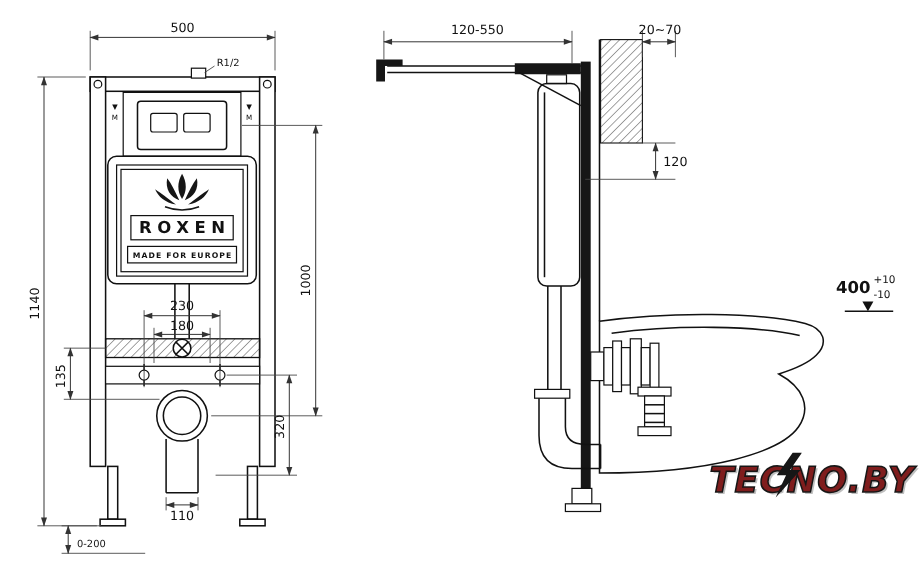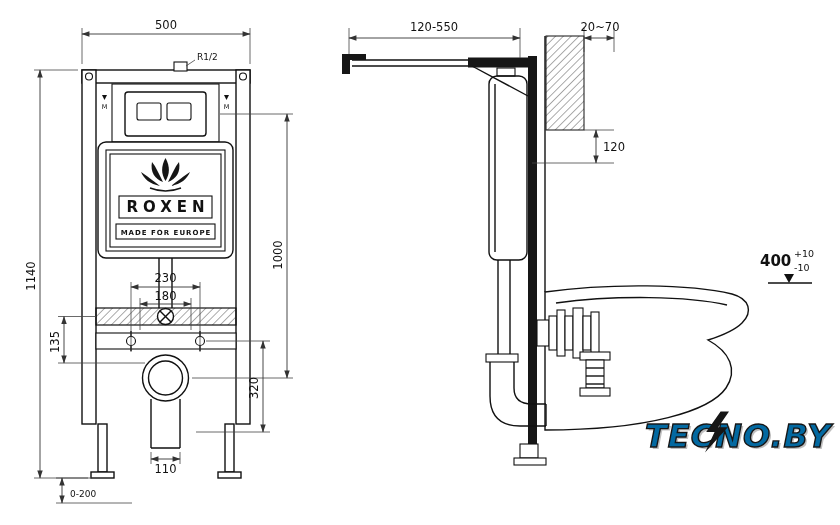--- a/index.html
+++ b/index.html
@@ -14,21 +14,21 @@
   .tiny{font-size:6.5px;}
   .brand{font-size:15px;font-weight:bold;letter-spacing:5px;}
   .tagline{font-size:7px;font-weight:bold;letter-spacing:1px;}
   .o{stroke:#111;stroke-width:1.4;fill:#fff;}
   .on{stroke:#111;stroke-width:1.4;fill:none;}
   .o2{stroke:#111;stroke-width:1.1;fill:#fff;}
   .ob{fill:#161616;stroke:none;}
   .t{stroke:#444;stroke-width:0.8;fill:none;}
   .d{stroke:#333;stroke-width:0.9;fill:none;}
   .watermark{position:absolute;left:645px;top:417px;font-size:32px;font-weight:bold;
-             font-style:italic;letter-spacing:1px;color:#0369a1;
+             font-style:italic;letter-spacing:1px;color:#7f1d1d;
              -webkit-text-stroke:1.4px #161616;text-shadow:2px 2px 0 rgba(0,0,0,0.25);}
   .watermark .bolt{position:absolute;left:60px;top:-6px;width:24px;height:42px;}
 </style>
 </head>
 <body>
 
 <div class="canvas">
 <svg width="840" height="525" viewBox="0 0 840 525">
   <defs>
     <marker id="arr" viewBox="0 0 10 10" refX="9.3" refY="5" markerWidth="10" markerHeight="8" orient="auto-start-reverse" markerUnits="userSpaceOnUse">

